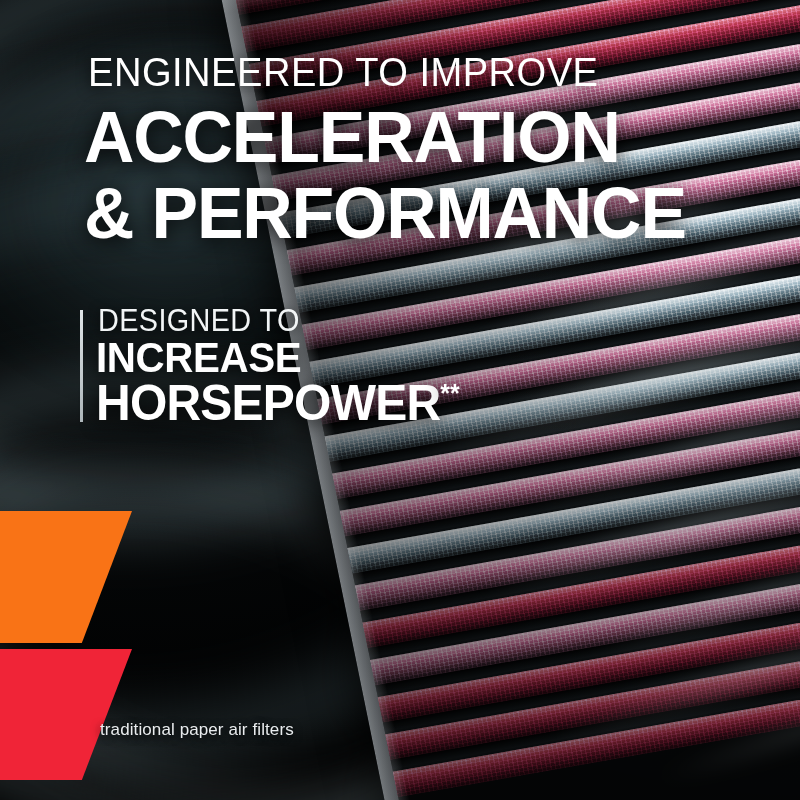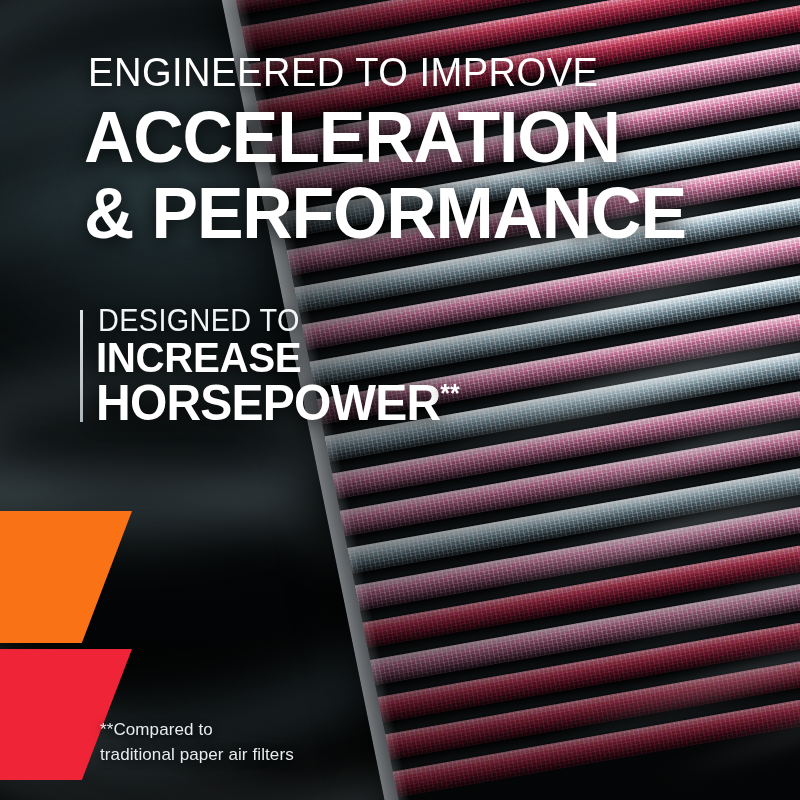--- a/index.html
+++ b/index.html
@@ -427,18 +427,17 @@
 
     <div class="sub-eyebrow">DESIGNED TO</div>
 
     <div class="sub-line1">INCREASE</div>
 
     <div class="sub-line2">
       <span>HORSEPOWER</span><span class="sup">**</span>
     </div>
 
     <div class="footnote">
-      <span>**Compared to</span>
       <span>traditional paper air filters</span>
     </div>
 
   </div>
 </div>
 
 </body></html>

